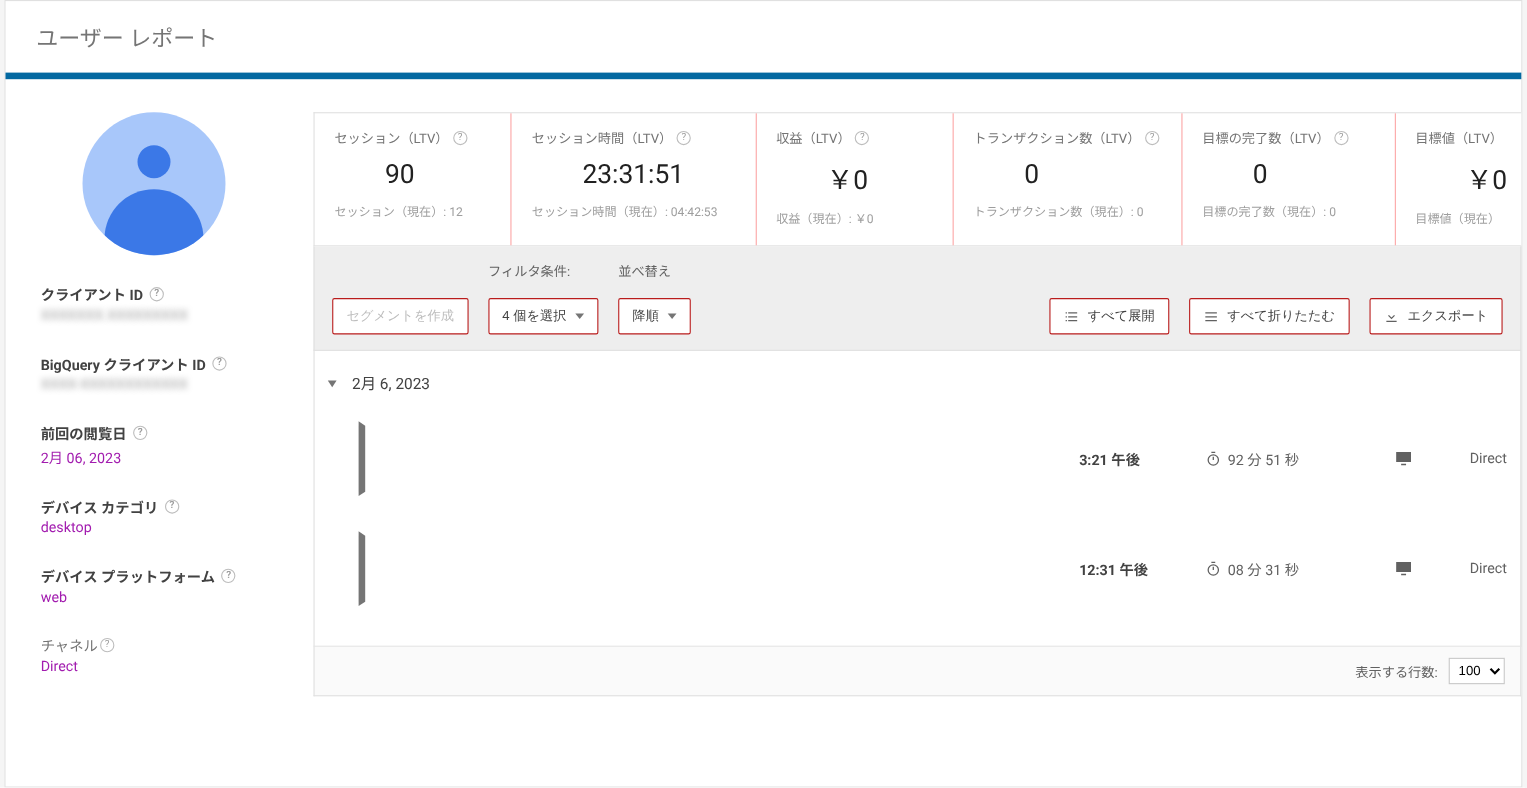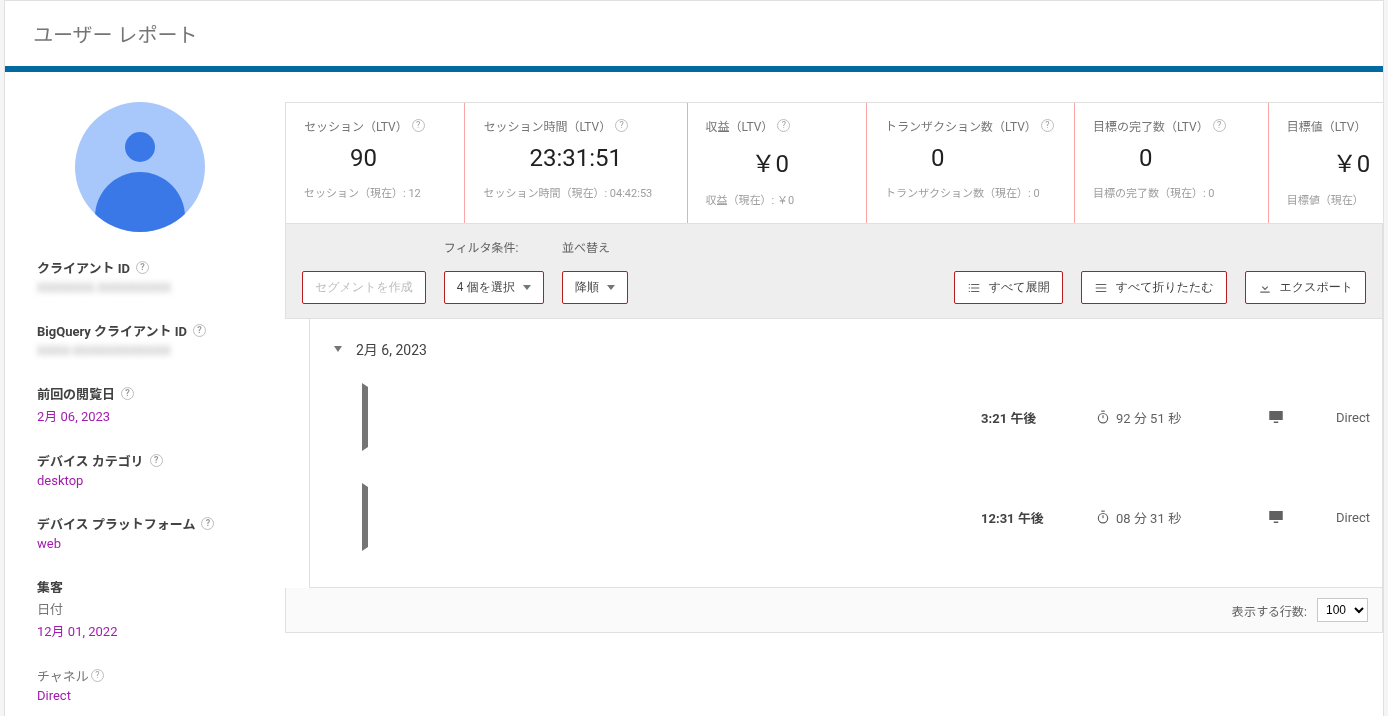--- a/index.html
+++ b/index.html
@@ -140,22 +140,21 @@
     border-left: 4px solid transparent;
     border-right: 4px solid transparent;
     border-top: 5px solid #757575;
   }
   .tb-spacer { flex: 1; }
   .icon-svg { width: 14px; height: 14px; fill: #616161; }
   
   .sessions {
     border: 1px solid #e0e0e0;
     border-top: none;
-    padding: 12px 0 20px 12px;
-    margin-left: 24px;
+    padding: 12px 0 20px 0;
   }
   .day-header {
     display: flex;
     align-items: center;
     gap: 14px;
     padding: 8px 12px;
     font-size: 14px;
     color: #424242;
   }
   .tri {
@@ -258,27 +257,20 @@
       </div>
 
       <div class="info-block">
         <div class="info-label">
           <span>デバイス プラットフォーム</span>
           <span class="help-icon">?</span>
         </div>
         <div class="info-value">web</div>
       </div>
 
-      <div class="info-block">
-        <div class="info-label">
-          <span>集客</span>
-        </div>
-        <div class="info-value" style="color:#757575">日付</div>
-        <div class="info-value">12月 01, 2022</div>
-      </div>
 
       <div class="info-block">
         <div class="info-value" style="color:#757575; display:flex; gap:2px; align-items:center;">
           <span>チャネル</span>
           <span class="help-icon">?</span>
         </div>
         <div class="info-value">Direct</div>
       </div>
 
     </div>

